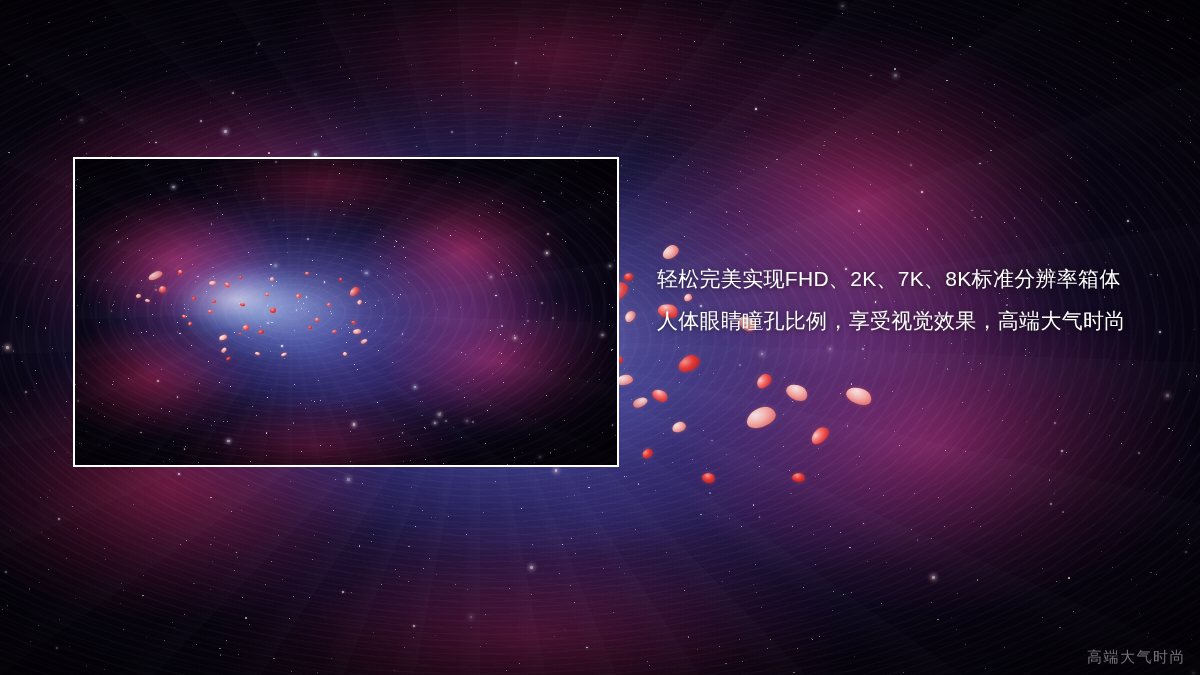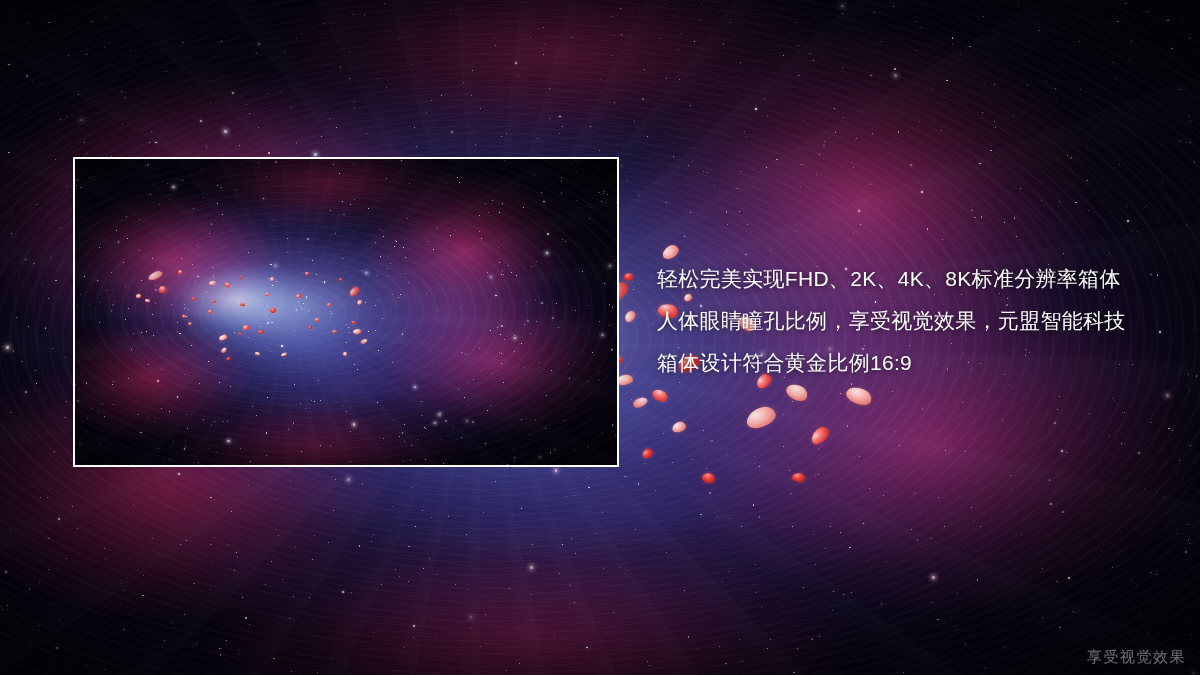--- a/index.html
+++ b/index.html
@@ -1633,20 +1633,19 @@
           <div class="petal pale" style="left:51.3%;top:55.5%;width:7.9px;height:4.5px;transform:rotate(-6deg);opacity:0.91"></div>
           <div class="petal " style="left:47.5%;top:56%;width:4.5px;height:2.8px;transform:rotate(-16deg);opacity:0.85"></div>
           <div class="petal pale" style="left:49.5%;top:63%;width:4.2px;height:3.6px;transform:rotate(30deg);opacity:0.96"></div>
           <div class="petal pale" style="left:53%;top:58.5%;width:4.1px;height:6.7px;transform:rotate(62deg);opacity:0.88"></div>
         </div>
     </div>
   </div>
 
 
   <div id="body-copy">
-    <div class="line">轻松完美实现FHD、2K、4K、8K标准分辨率箱体</div>
-    <div class="line">人体眼睛瞳孔比例，享受视觉效果，元盟智能科技</div>
-    <div class="line">箱体设计符合黄金比例16:9</div>
+    <div class="line">轻松完美实现FHD、2K、7K、8K标准分辨率箱体</div>
+    <div class="line">人体眼睛瞳孔比例，享受视觉效果，高端大气时尚</div>
   </div>
 
-  <div id="watermark">享受视觉效果</div>
+  <div id="watermark">高端大气时尚</div>
 
 </div>
 
 </body></html>

